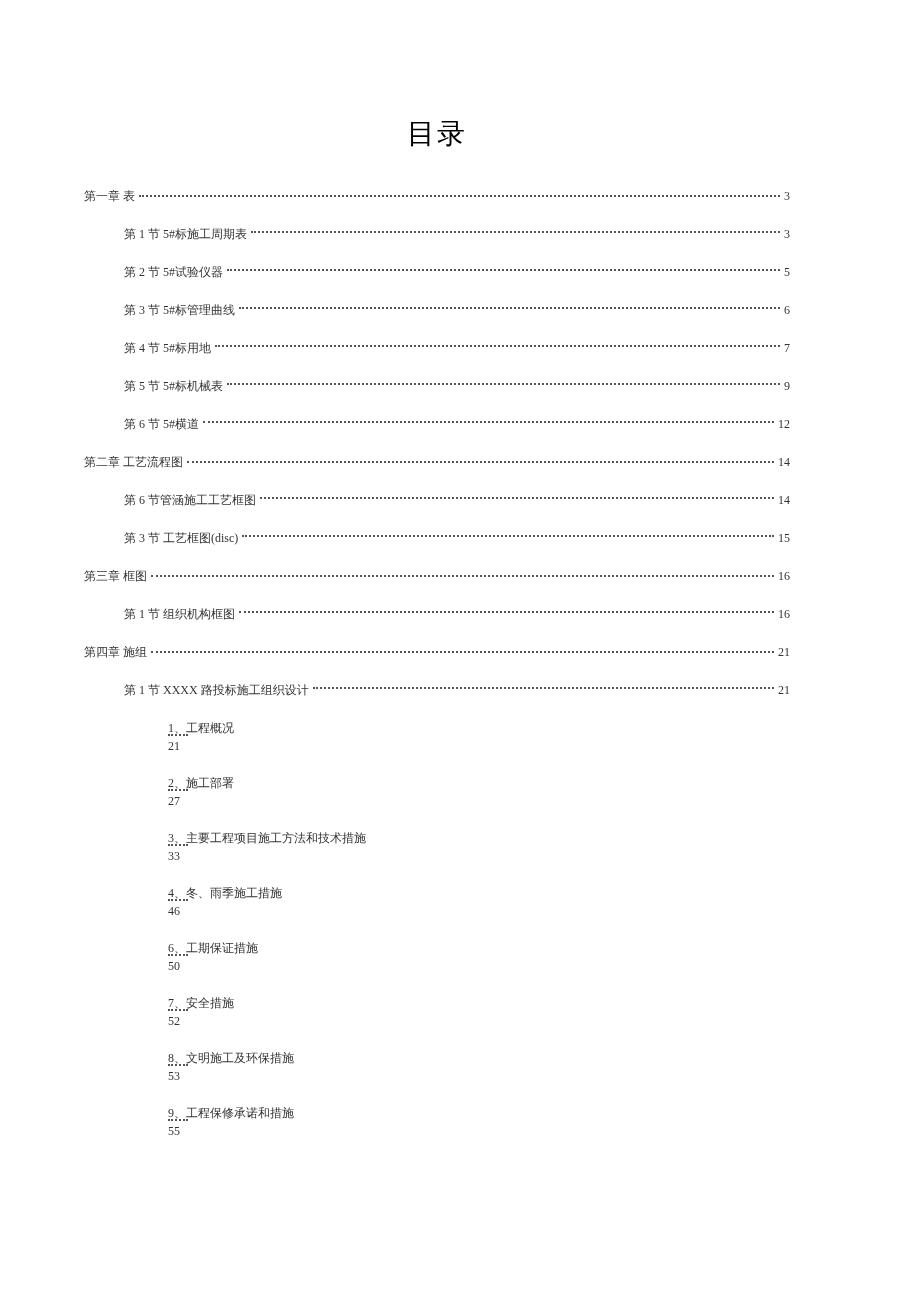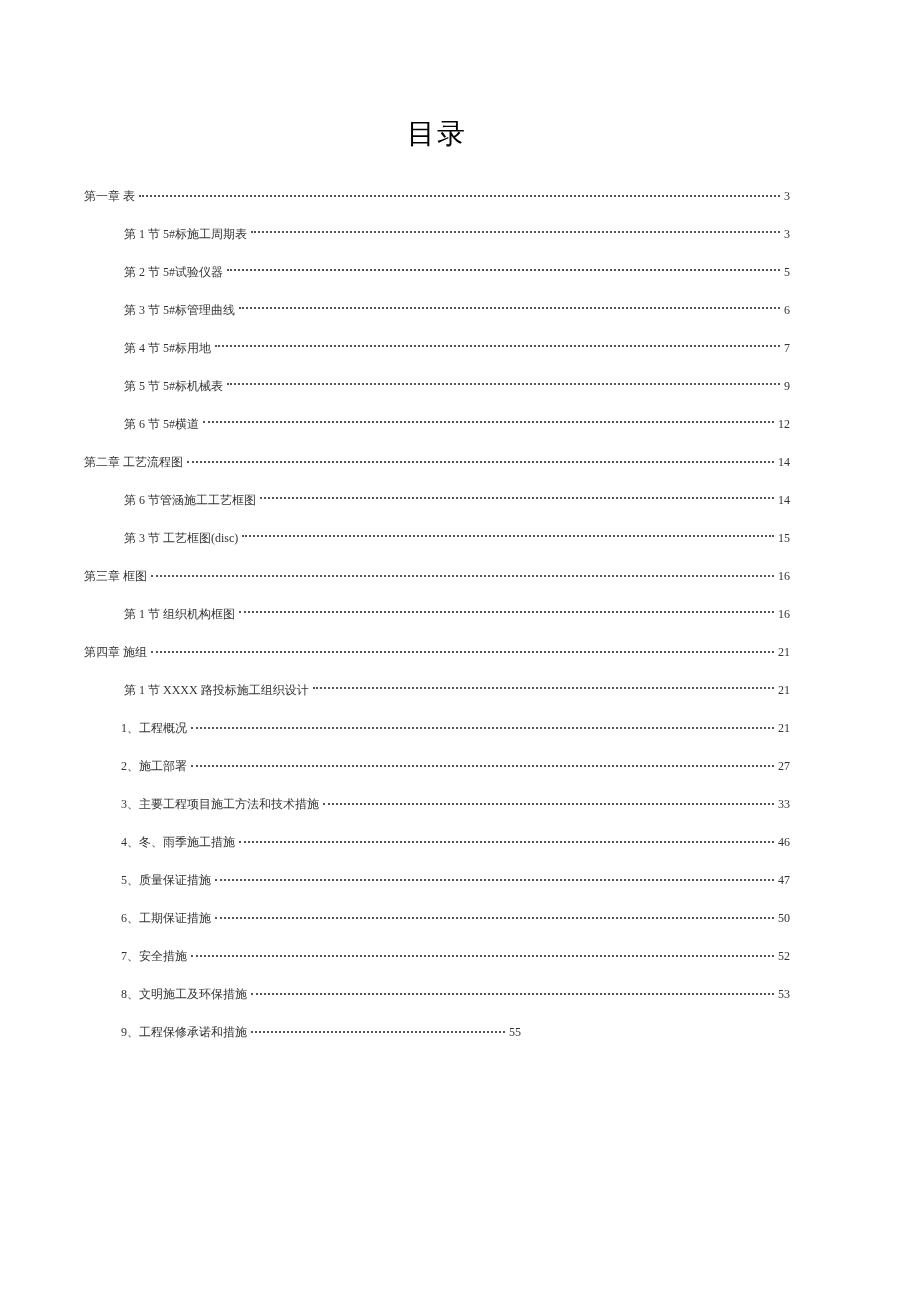--- a/index.html
+++ b/index.html
@@ -47,21 +47,22 @@
       flex-shrink: 0;
     }
     .level-0 {
       margin-left: 0;
     }
     .level-1 {
       margin-left: 40px;
       align-items: center;
     }
     .level-2 {
-      margin-left: 37px;
+      margin-left: 80px;
+      flex-direction: column;
     }
     .short-entry {
       width: 400px;
     }
   </style>
 </head>
 <body>
 
 <div class="page">
   <h1 class="title">目录</h1>
@@ -150,25 +151,20 @@
         <span class="toc-label">3、主要工程项目施工方法和技术措施</span>
         <span class="toc-dots"></span>
         <span class="toc-page">33</span>
       </div>
       <div class="toc-entry level-2">
         <span class="toc-label">4、冬、雨季施工措施</span>
         <span class="toc-dots"></span>
         <span class="toc-page">46</span>
       </div>
       <div class="toc-entry level-2">
-        <span class="toc-label">5、质量保证措施</span>
-        <span class="toc-dots"></span>
-        <span class="toc-page">47</span>
-      </div>
-      <div class="toc-entry level-2">
         <span class="toc-label">6、工期保证措施</span>
         <span class="toc-dots"></span>
         <span class="toc-page">50</span>
       </div>
       <div class="toc-entry level-2">
         <span class="toc-label">7、安全措施</span>
         <span class="toc-dots"></span>
         <span class="toc-page">52</span>
       </div>
       <div class="toc-entry level-2">

